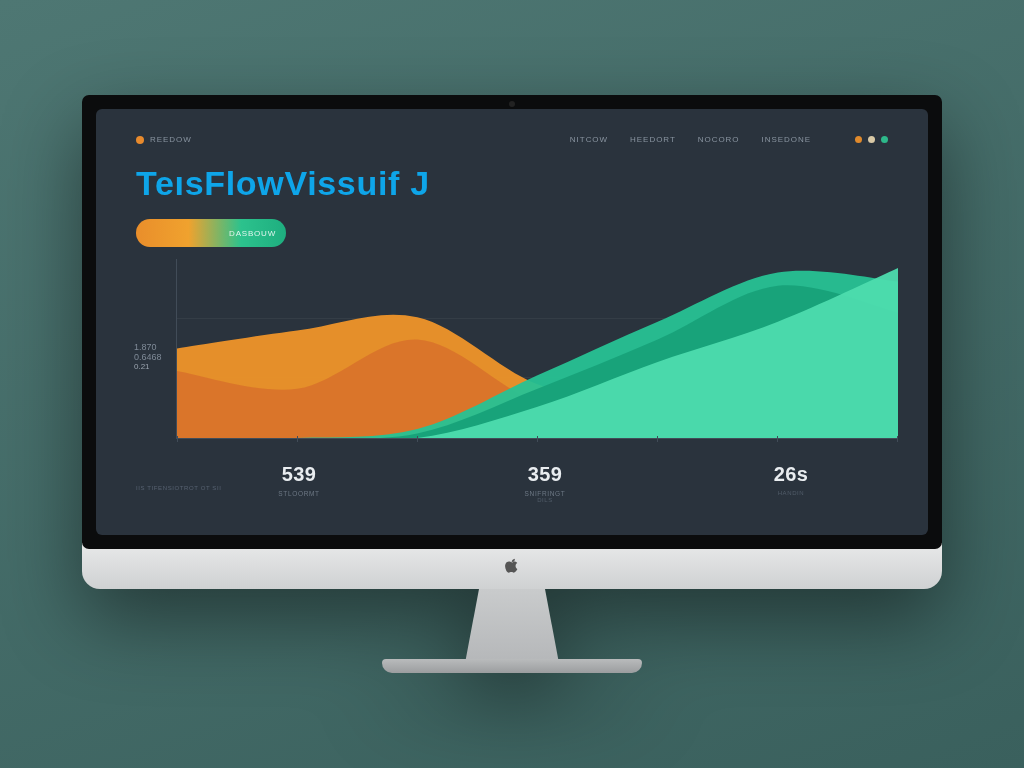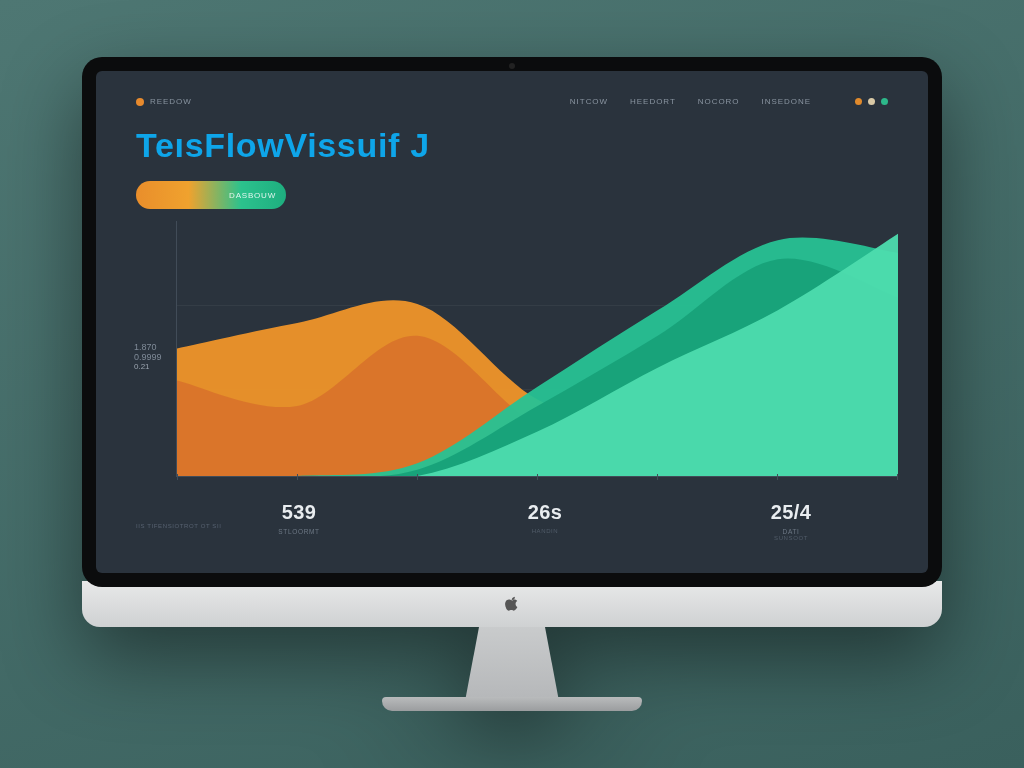--- a/index.html
+++ b/index.html
@@ -13,23 +13,23 @@
   }
 
   
   .monitor {
     width: 860px;
     position: relative;
     filter: drop-shadow(0 30px 40px rgba(0,0,0,.45));
   }
   .bezel {
     width: 100%;
-    height: 530px;
+    height: 454px;
     background: #0b0c0d;
-    border-radius: 20px;
+    border-radius: 7px;
     padding: 14px;
     position: relative;
   }
   .camera {
     position: absolute;
     top: 6px; left: 50%;
     width: 6px; height: 6px;
     border-radius: 50%;
     background: #222;
     transform: translateX(-50%);
@@ -196,21 +196,21 @@
         <span>TeısFlow</span><span class="bold">Vissuif</span><span> J</span>
       </h1>
 
       <div class="pill">
         <span>DASBOUW</span>
       </div>
 
       <div class="chart-wrap">
         <div class="y-axis">
           <span>1.870</span>
-          <span>0.9999</span>
+          <span>0.6468</span>
           <span class="origin">0.21</span>
         </div>
         <div class="plot">
           <div class="gridline" style="top:33%"></div>
           <div class="gridline" style="top:66%"></div>
           <svg id="area-svg" viewBox="0 0 600 260" preserveAspectRatio="none">
               <path d="M 0 130 C 16.666666666666668 125.66666666666667 66.66666666666666 111.58333333333333 100 104 C 133.33333333333334 96.41666666666667 166.66666666666666 71.5 200 84.5 C 233.33333333333334 97.5 266.6666666666667 159.25 300 182 C 333.3333333333333 204.75 366.6666666666667 219.91666666666666 400 221 C 433.3333333333333 222.08333333333334 466.6666666666667 198.25 500 188.5 C 533.3333333333334 178.75 583.3333333333334 166.83333333333334 600 162.5 L 600 260 L 0 260 Z" fill="#ef9529" fill-opacity="0.95"></path>
               <path d="M 0 162.5 C 16.666666666666668 166.83333333333334 66.66666666666666 196.08333333333334 100 188.5 C 133.33333333333334 180.91666666666666 166.66666666666666 113.75 200 117 C 233.33333333333334 120.25 266.6666666666667 187.41666666666666 300 208 C 333.3333333333333 228.58333333333334 366.6666666666667 239.41666666666666 400 240.5 C 433.3333333333333 241.58333333333334 466.6666666666667 222.08333333333334 500 214.5 C 533.3333333333334 206.91666666666666 583.3333333333334 198.25 600 195 L 600 260 L 0 260 Z" fill="#d9742a" fill-opacity="0.95"></path>
               <path d="M 0 260 C 16.666666666666668 260 66.66666666666666 262.1666666666667 100 260 C 133.33333333333334 257.8333333333333 166.66666666666666 262.1666666666667 200 247 C 233.33333333333334 231.83333333333334 266.6666666666667 195 300 169 C 333.3333333333333 143 366.6666666666667 115.91666666666667 400 91 C 433.3333333333333 66.08333333333333 466.6666666666667 29.25 500 19.5 C 533.3333333333334 9.75 583.3333333333334 30.333333333333332 600 32.5 L 600 260 L 0 260 Z" fill="#27c294" fill-opacity="0.95"></path>
               <path d="M 0 260 C 16.666666666666668 260 66.66666666666666 261.0833333333333 100 260 C 133.33333333333334 258.9166666666667 166.66666666666666 265.4166666666667 200 253.5 C 233.33333333333334 241.58333333333334 266.6666666666667 211.25 300 188.5 C 333.3333333333333 165.75 366.6666666666667 141.91666666666666 400 117 C 433.3333333333333 92.08333333333333 466.6666666666667 45.5 500 39 C 533.3333333333334 32.5 583.3333333333334 71.5 600 78 L 600 260 L 0 260 Z" fill="#17a179" fill-opacity="0.95"></path>
@@ -228,28 +228,28 @@
         </div>
       </div>
 
       <div class="metrics">
         <div class="metric">
           <div class="val">539</div>
           <div class="sub">STLOORMT</div>
           <div class="sub2"></div>
         </div>
         <div class="metric">
+          <div class="val">359</div>
+          <div class="sub">SNIFRINGT</div>
+          <div class="sub2">DILS</div>
+        </div>
+        <div class="metric">
           <div class="val">26s</div>
           <div class="sub"></div>
           <div class="sub2">HANDIN</div>
-        </div>
-        <div class="metric">
-          <div class="val">25/4</div>
-          <div class="sub">DATI</div>
-          <div class="sub2">SUNSOOT</div>
         </div>
       </div>
 
       <div class="footer-left">IIS TIFENSIOTROT OT SII</div>
 
     </div>
   </div>
 
   <div class="chin">
     <span class="apple-logo">

